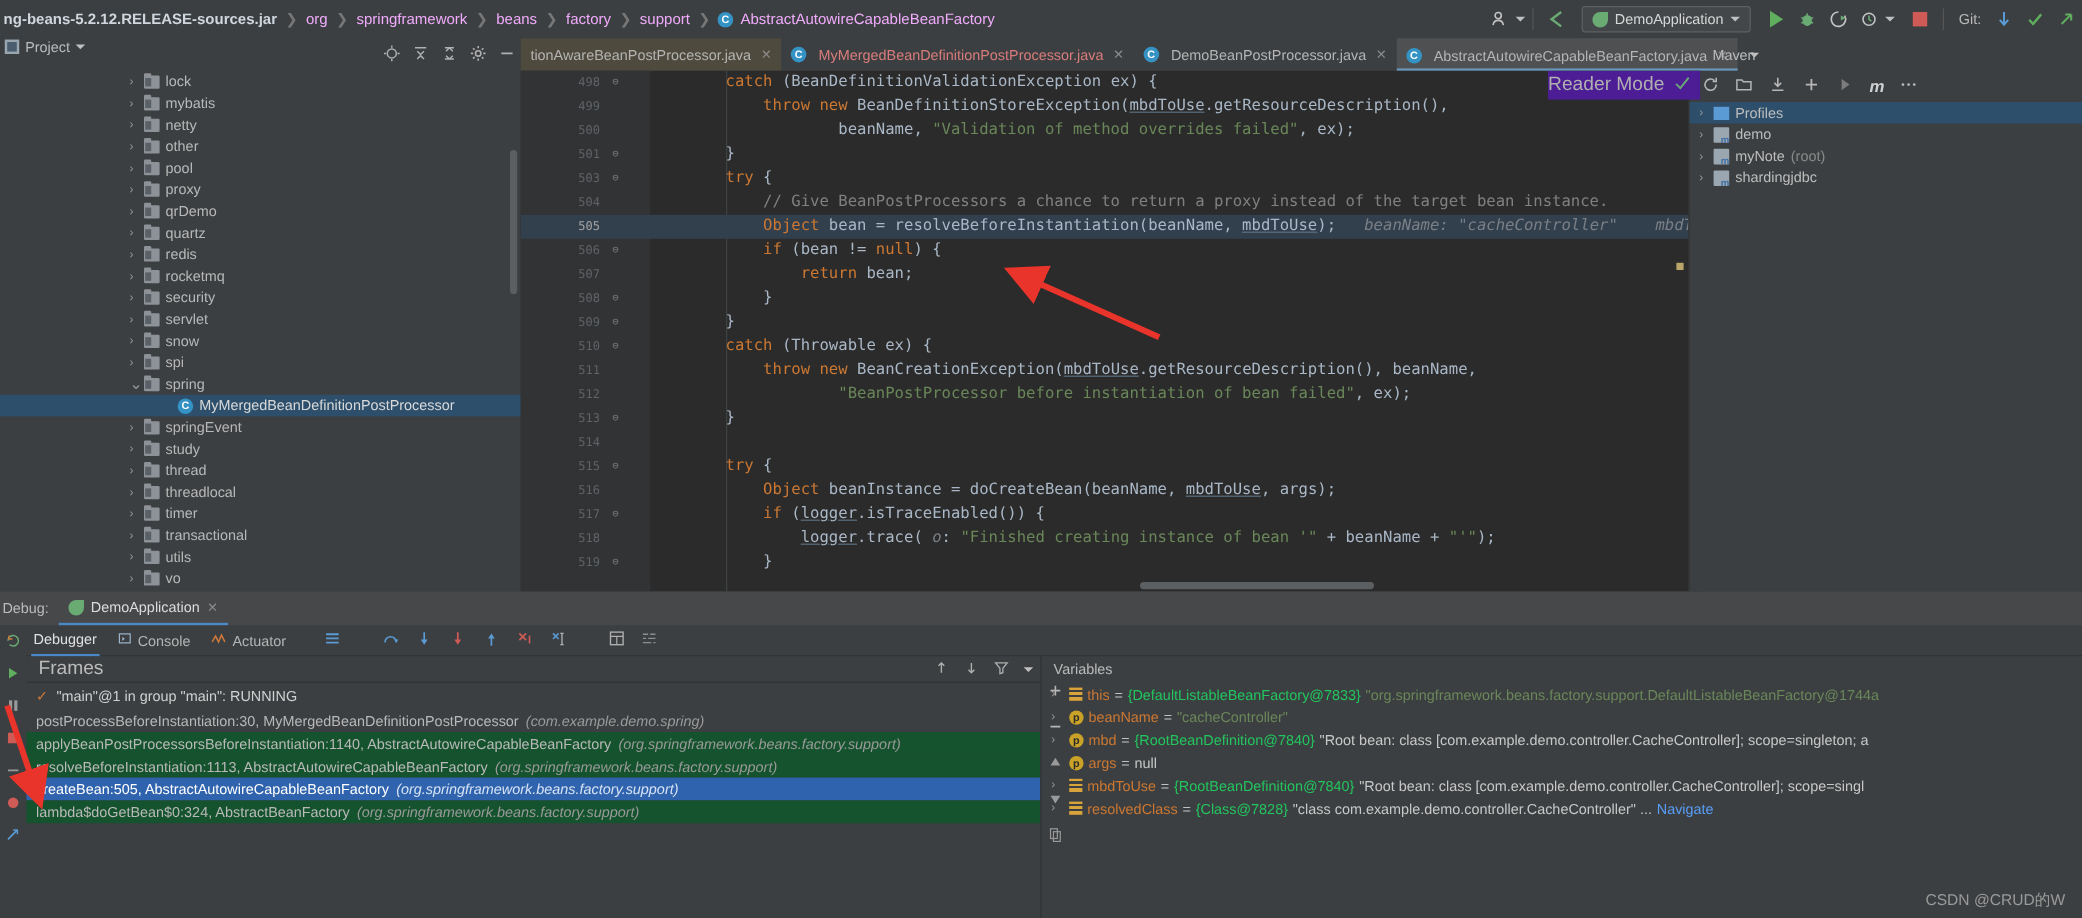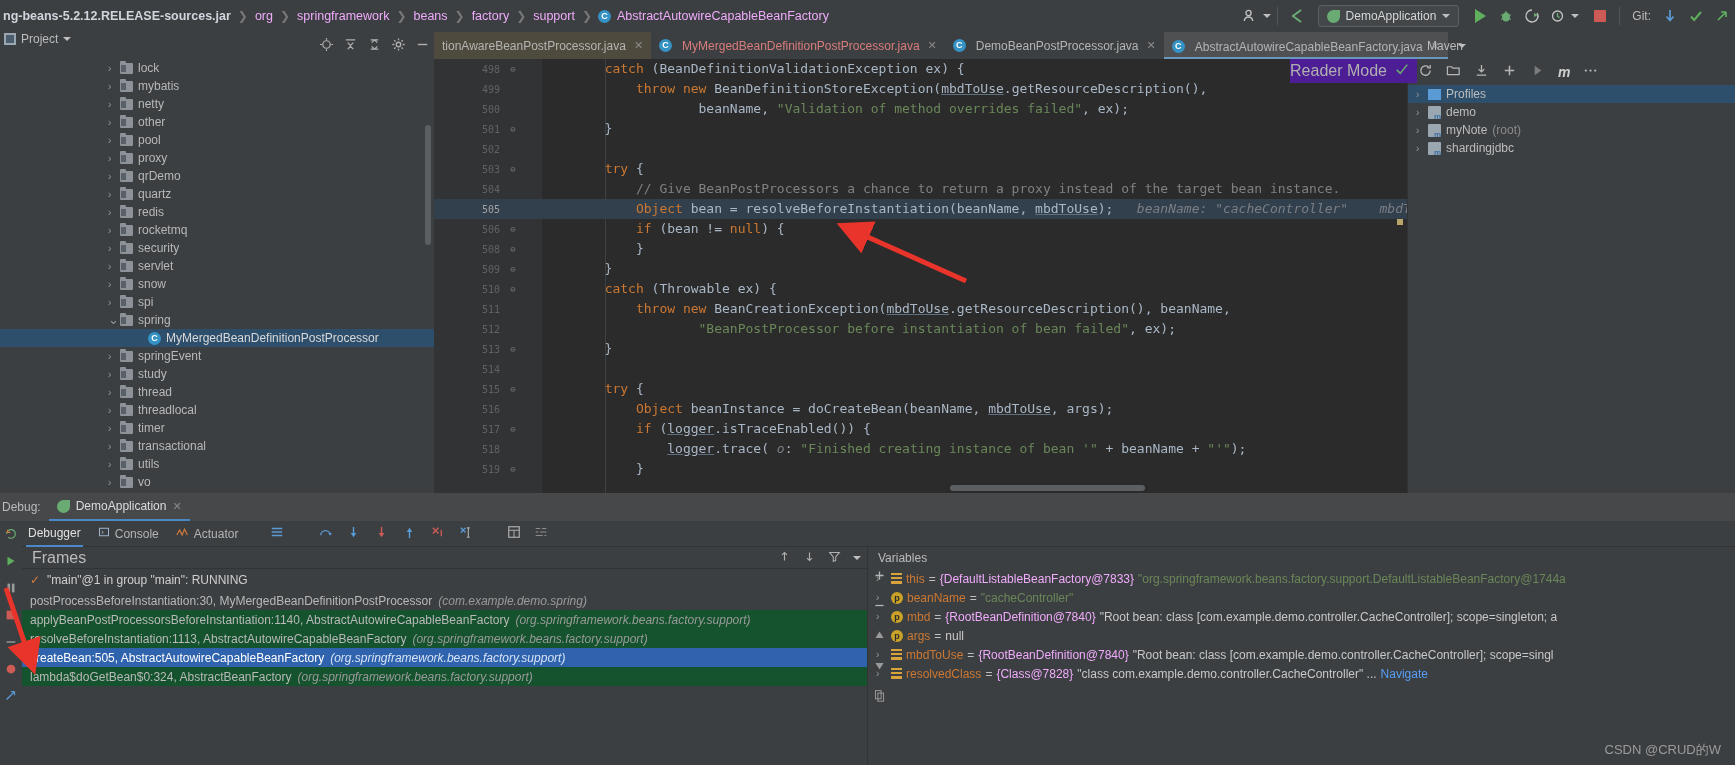--- a/index.html
+++ b/index.html
@@ -153,21 +153,21 @@
   .vars{ position:absolute; left:867px; top:54px; right:0; bottom:0; background:#3c3f41; border-left:1px solid #313335;}
   .vars-hdr{ height:22px; display:flex; align-items:center; padding-left:10px; color:#bbb; font-size:12px;}
   .vrow{ height:19px; display:flex; align-items:center; gap:4px; padding-left:8px; font-size:12px; white-space:nowrap; overflow:hidden;}
   .varrow{ width:11px; color:#989898; font-size:10px; flex:0 0 11px;}
   .vicon-list{ width:11px;height:11px; flex:0 0 11px; background:
       linear-gradient(#d8a33a 0 2px, transparent 2px 4px, #d8a33a 4px 6px, transparent 6px 8px, #d8a33a 8px 10px); }
   .vicon-p{ width:12px;height:12px;border-radius:50%; background:#c9a227; color:#2b2b2b; font-size:9px;
       line-height:12px; text-align:center; font-weight:bold; flex:0 0 12px;}
   .vname{ color:#cc7832; }
   .veq{ color:#c0c0c0; }
-  .vref{ color:#f0abfc;text-align:center; }
+  .vref{ color:#22c55e;text-align:center; }
   .vstr{ color:#6a8759; }
   .vplain{ color:#c8c8c8; }
   .vnav{ color:#589df6; }
   .watermark{ position:absolute; right:14px; bottom:6px; color:#9a9a9a; font-size:13px; }
 </style>
 </head>
 <body>
 
 <div id="app">
 
@@ -462,40 +462,40 @@
         <div class="ln">
           <span class="lnum">500</span>
           <span class="src">                    beanName, <span class="str">"Validation of method overrides failed"</span>, ex);</span>
         </div>
         <div class="ln">
           <span class="lnum">501</span>
           <span class="fold">⊖</span>
           <span class="src">        }</span>
         </div>
         <div class="ln">
-          <span class="lnum">502</span>
-          <span class="src"></span>
-        </div>
-        <div class="ln">
           <span class="lnum">503</span>
           <span class="fold">⊖</span>
           <span class="src">        <span class="kw">try</span> {</span>
         </div>
         <div class="ln">
           <span class="lnum">504</span>
           <span class="src">            <span class="cm">// Give BeanPostProcessors a chance to return a proxy instead of the target bean instance.</span></span>
         </div>
         <div class="ln hl">
           <span class="lnum">505</span>
           <span class="src">            <span class="kw">Object</span> bean = resolveBeforeInstantiation(beanName, <span class="und">mbdToUse</span>);   <span class="hint">beanName: "cacheController"    mbdToUse: "Root b</span></span>
         </div>
         <div class="ln">
           <span class="lnum">506</span>
           <span class="fold">⊖</span>
           <span class="src">            <span class="kw">if</span> (bean != <span class="kw">null</span>) {</span>
+        </div>
+        <div class="ln">
+          <span class="lnum">507</span>
+          <span class="src">                <span class="kw">return</span> bean;</span>
         </div>
         <div class="ln">
           <span class="lnum">508</span>
           <span class="fold">⊖</span>
           <span class="src">            }</span>
         </div>
         <div class="ln">
           <span class="lnum">509</span>
           <span class="fold">⊖</span>
           <span class="src">        }</span>

